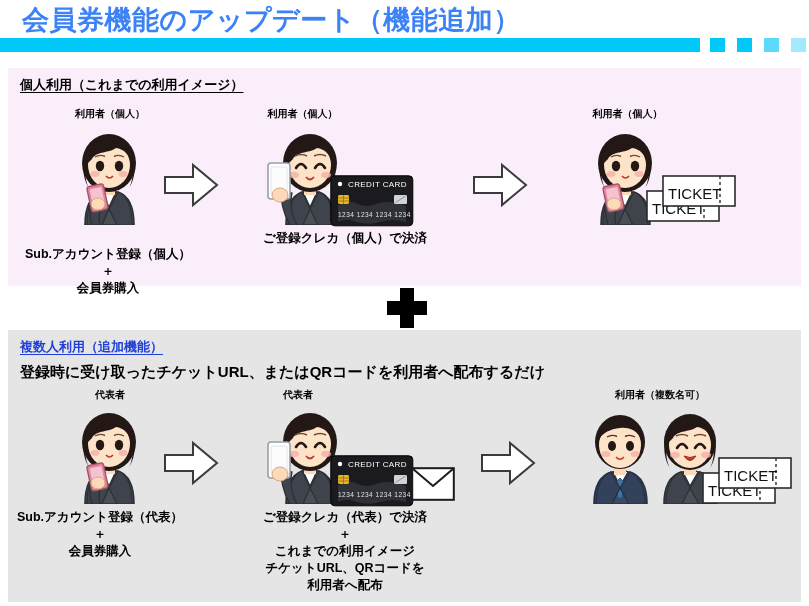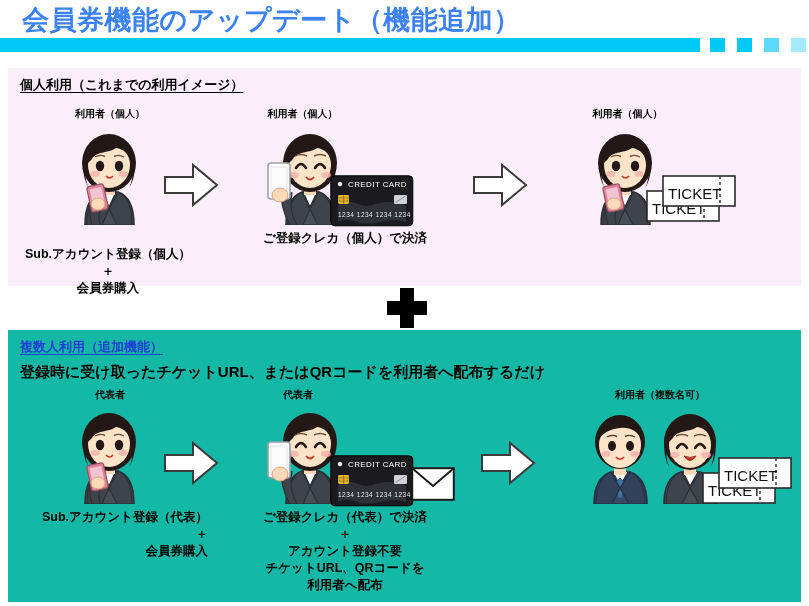--- a/index.html
+++ b/index.html
@@ -23,21 +23,21 @@
   .rule-bar{position:absolute;left:0;top:0;width:700px;height:14px;background:#00c8f8;}
   .rule-sq{position:absolute;top:0;width:15px;height:14px;}
   .sq1{left:710px;background:#00c8f8;}
   .sq2{left:737px;background:#00c8f8;}
   .sq3{left:764px;background:#5cd9fb;}
   .sq4{left:791px;background:#a5e9fd;}
 
   
   .panel{position:absolute;box-sizing:border-box;}
   .panel-personal{left:8px;top:68px;width:793px;height:218px;background:#fbeefb;}
-  .panel-group{left:8px;top:330px;width:793px;height:272px;background:#14b8a6;}
+  .panel-group{left:8px;top:330px;width:793px;height:272px;background:#e5e5e5;}
 
   .sec-head{
     position:absolute;left:12px;top:8px;
     font-size:13px;font-weight:bold;
     text-decoration:underline;
     text-underline-offset:3px;
     white-space:nowrap;
   }
   .sec-head.pink-h{color:#000;}
   .sec-head.blue-h{color:#1f3fd6;}
@@ -400,26 +400,26 @@
         <text x="6" y="41" font-family="Liberation Sans, sans-serif" font-size="15" fill="#111">TICKET</text>
       </g>
       <g>
         <rect x="17" y="3" width="72" height="30" fill="#ffffff" stroke="#2b2b2b" stroke-width="1.6"></rect>
         <line x1="74" y1="3" x2="74" y2="33" stroke="#2b2b2b" stroke-width="1.4" stroke-dasharray="3,3"></line>
         <text x="22" y="26" font-family="Liberation Sans, sans-serif" font-size="15" fill="#111">TICKET</text>
       </g>
     </svg>
   </div>
 
-  <div class="cap" style="left:8px;top:509px;width:200px;text-align:right;">
+  <div class="cap" style="left:0;top:509px;width:200px;">
     <div>Sub.アカウント登録（代表）</div>
     <div>＋</div>
     <div>会員券購入</div>
   </div>
   <div class="cap" style="left:230px;top:509px;width:230px;">
     <div>ご登録クレカ（代表）で決済</div>
     <div>＋</div>
-    <div>アカウント登録不要</div>
+    <div>これまでの利用イメージ</div>
     <div>チケットURL、QRコードを</div>
     <div>利用者へ配布</div>
   </div>
 
 </div>
 
 </body></html>

